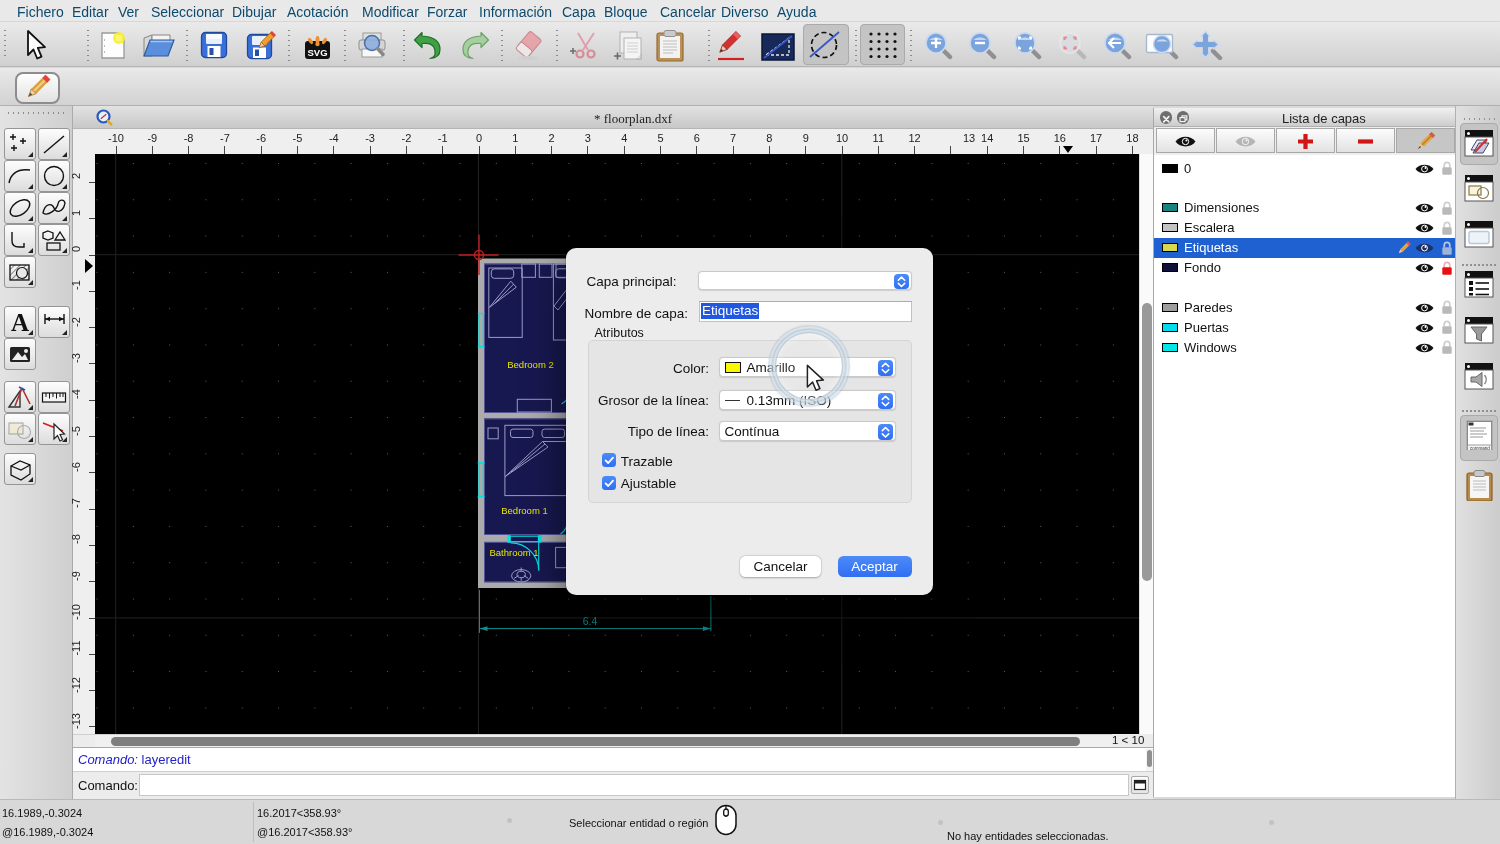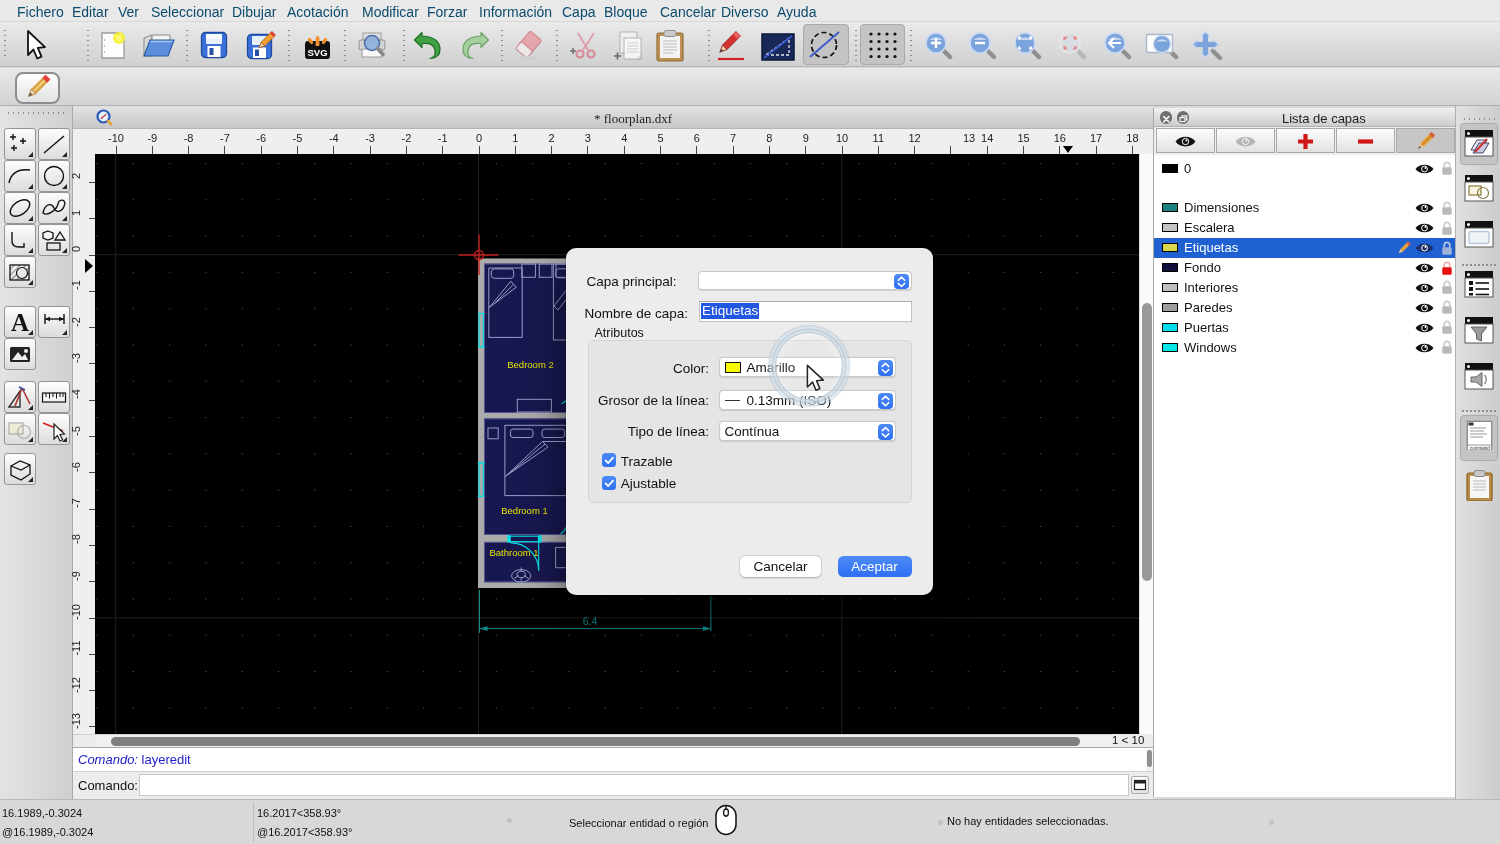--- a/index.html
+++ b/index.html
@@ -692,21 +692,21 @@
         </svg></div>
 </div>
 
 <div id="statusbar">
 <span class="s" style="left:2px;top:7px;">16.1989,-0.3024</span>
 <span class="s" style="left:2px;top:26px;">@16.1989,-0.3024</span>
 <div class="abs" style="left:253px;top:2px;width:1px;height:40px;background:#bdbdbd;"></div>
 <span class="s" style="left:257px;top:7px;">16.2017&lt;358.93°</span>
 <span class="s" style="left:257px;top:26px;">@16.2017&lt;358.93°</span>
 <span class="s" style="left:569px;top:17px;">Seleccionar entidad o región</span>
-<span class="s" style="left:947px;top:15px;">No hay entidades seleccionadas.</span>
+<span class="s" style="left:947px;top:30px;">No hay entidades seleccionadas.</span>
 <svg width="24" height="32" style="position:absolute;left:714px;top:4px;">
         <rect x="2" y="1.5" width="20" height="29" rx="10" fill="#fff" stroke="#111" stroke-width="1.5"></rect>
         <line x1="12" y1="1.5" x2="12" y2="13" stroke="#111" stroke-width="1.3"></line>
         <rect x="9.7" y="5" width="4.6" height="7" rx="2.3" fill="#fff" stroke="#111" stroke-width="1.3"></rect>
       </svg>
 <div style="position:absolute;left:507px;top:18px;width:5px;height:5px;border-radius:50%;background:#c2c2c2;"></div>
 <div style="position:absolute;left:938px;top:20px;width:5px;height:5px;border-radius:50%;background:#c2c2c2;"></div>
 <div style="position:absolute;left:1269px;top:20px;width:5px;height:5px;border-radius:50%;background:#c2c2c2;"></div>
 </div>
 
@@ -832,35 +832,20 @@
             <path d="M-9,0 C-5,-5.8 5,-5.8 9,0 C5,5.8 -5,5.8 -9,0 Z" fill="#111"></path>
             <circle cx="0" cy="0" r="2.9" fill="#111" stroke="#fff" stroke-width="1"></circle>
             <circle cx="0.9" cy="-1" r="0.9" fill="#fff"></circle>
           </g>
         </svg>
         <svg width="12" height="15" style="position:absolute;left:287px;top:2.5px;" viewBox="0 0 12 15">
           <path d="M3.2,6.5 L3.2,4.6 A2.8,3.2 0 0 1 8.8,4.6 L8.8,6.5" fill="none" stroke="#f4b0b0" stroke-width="1.7"></path>
           <rect x="1.3" y="6.2" width="9.4" height="7.6" rx="1.3" fill="#e81010"></rect>
         </svg>
       </div>
-<div class="lrow" style="top:169.9px;">
-        <div class="lsw" style="background:#bdbdbd;"></div>
-        <span class="lname">Interiores</span>
-        <svg width="19" height="12" style="position:absolute;left:261px;top:4px;" viewBox="0 0 19 12">
-          <g transform="translate(9.5,6)" opacity="1.0">
-            <path d="M-9,0 C-5,-5.8 5,-5.8 9,0 C5,5.8 -5,5.8 -9,0 Z" fill="#111"></path>
-            <circle cx="0" cy="0" r="2.9" fill="#111" stroke="#fff" stroke-width="1"></circle>
-            <circle cx="0.9" cy="-1" r="0.9" fill="#fff"></circle>
-          </g>
-        </svg>
-        <svg width="12" height="15" style="position:absolute;left:287px;top:2.5px;" viewBox="0 0 12 15">
-          <path d="M3.2,6.5 L3.2,4.6 A2.8,3.2 0 0 1 8.8,4.6 L8.8,6.5" fill="none" stroke="#cfcfcf" stroke-width="1.7"></path>
-          <rect x="1.3" y="6.2" width="9.4" height="7.6" rx="1.3" fill="#b9b9b9"></rect>
-        </svg>
-      </div>
 <div class="lrow" style="top:189.8px;">
         <div class="lsw" style="background:#9d9d9d;"></div>
         <span class="lname">Paredes</span>
         <svg width="19" height="12" style="position:absolute;left:261px;top:4px;" viewBox="0 0 19 12">
           <g transform="translate(9.5,6)" opacity="1.0">
             <path d="M-9,0 C-5,-5.8 5,-5.8 9,0 C5,5.8 -5,5.8 -9,0 Z" fill="#111"></path>
             <circle cx="0" cy="0" r="2.9" fill="#111" stroke="#fff" stroke-width="1"></circle>
             <circle cx="0.9" cy="-1" r="0.9" fill="#fff"></circle>
           </g>
         </svg>

